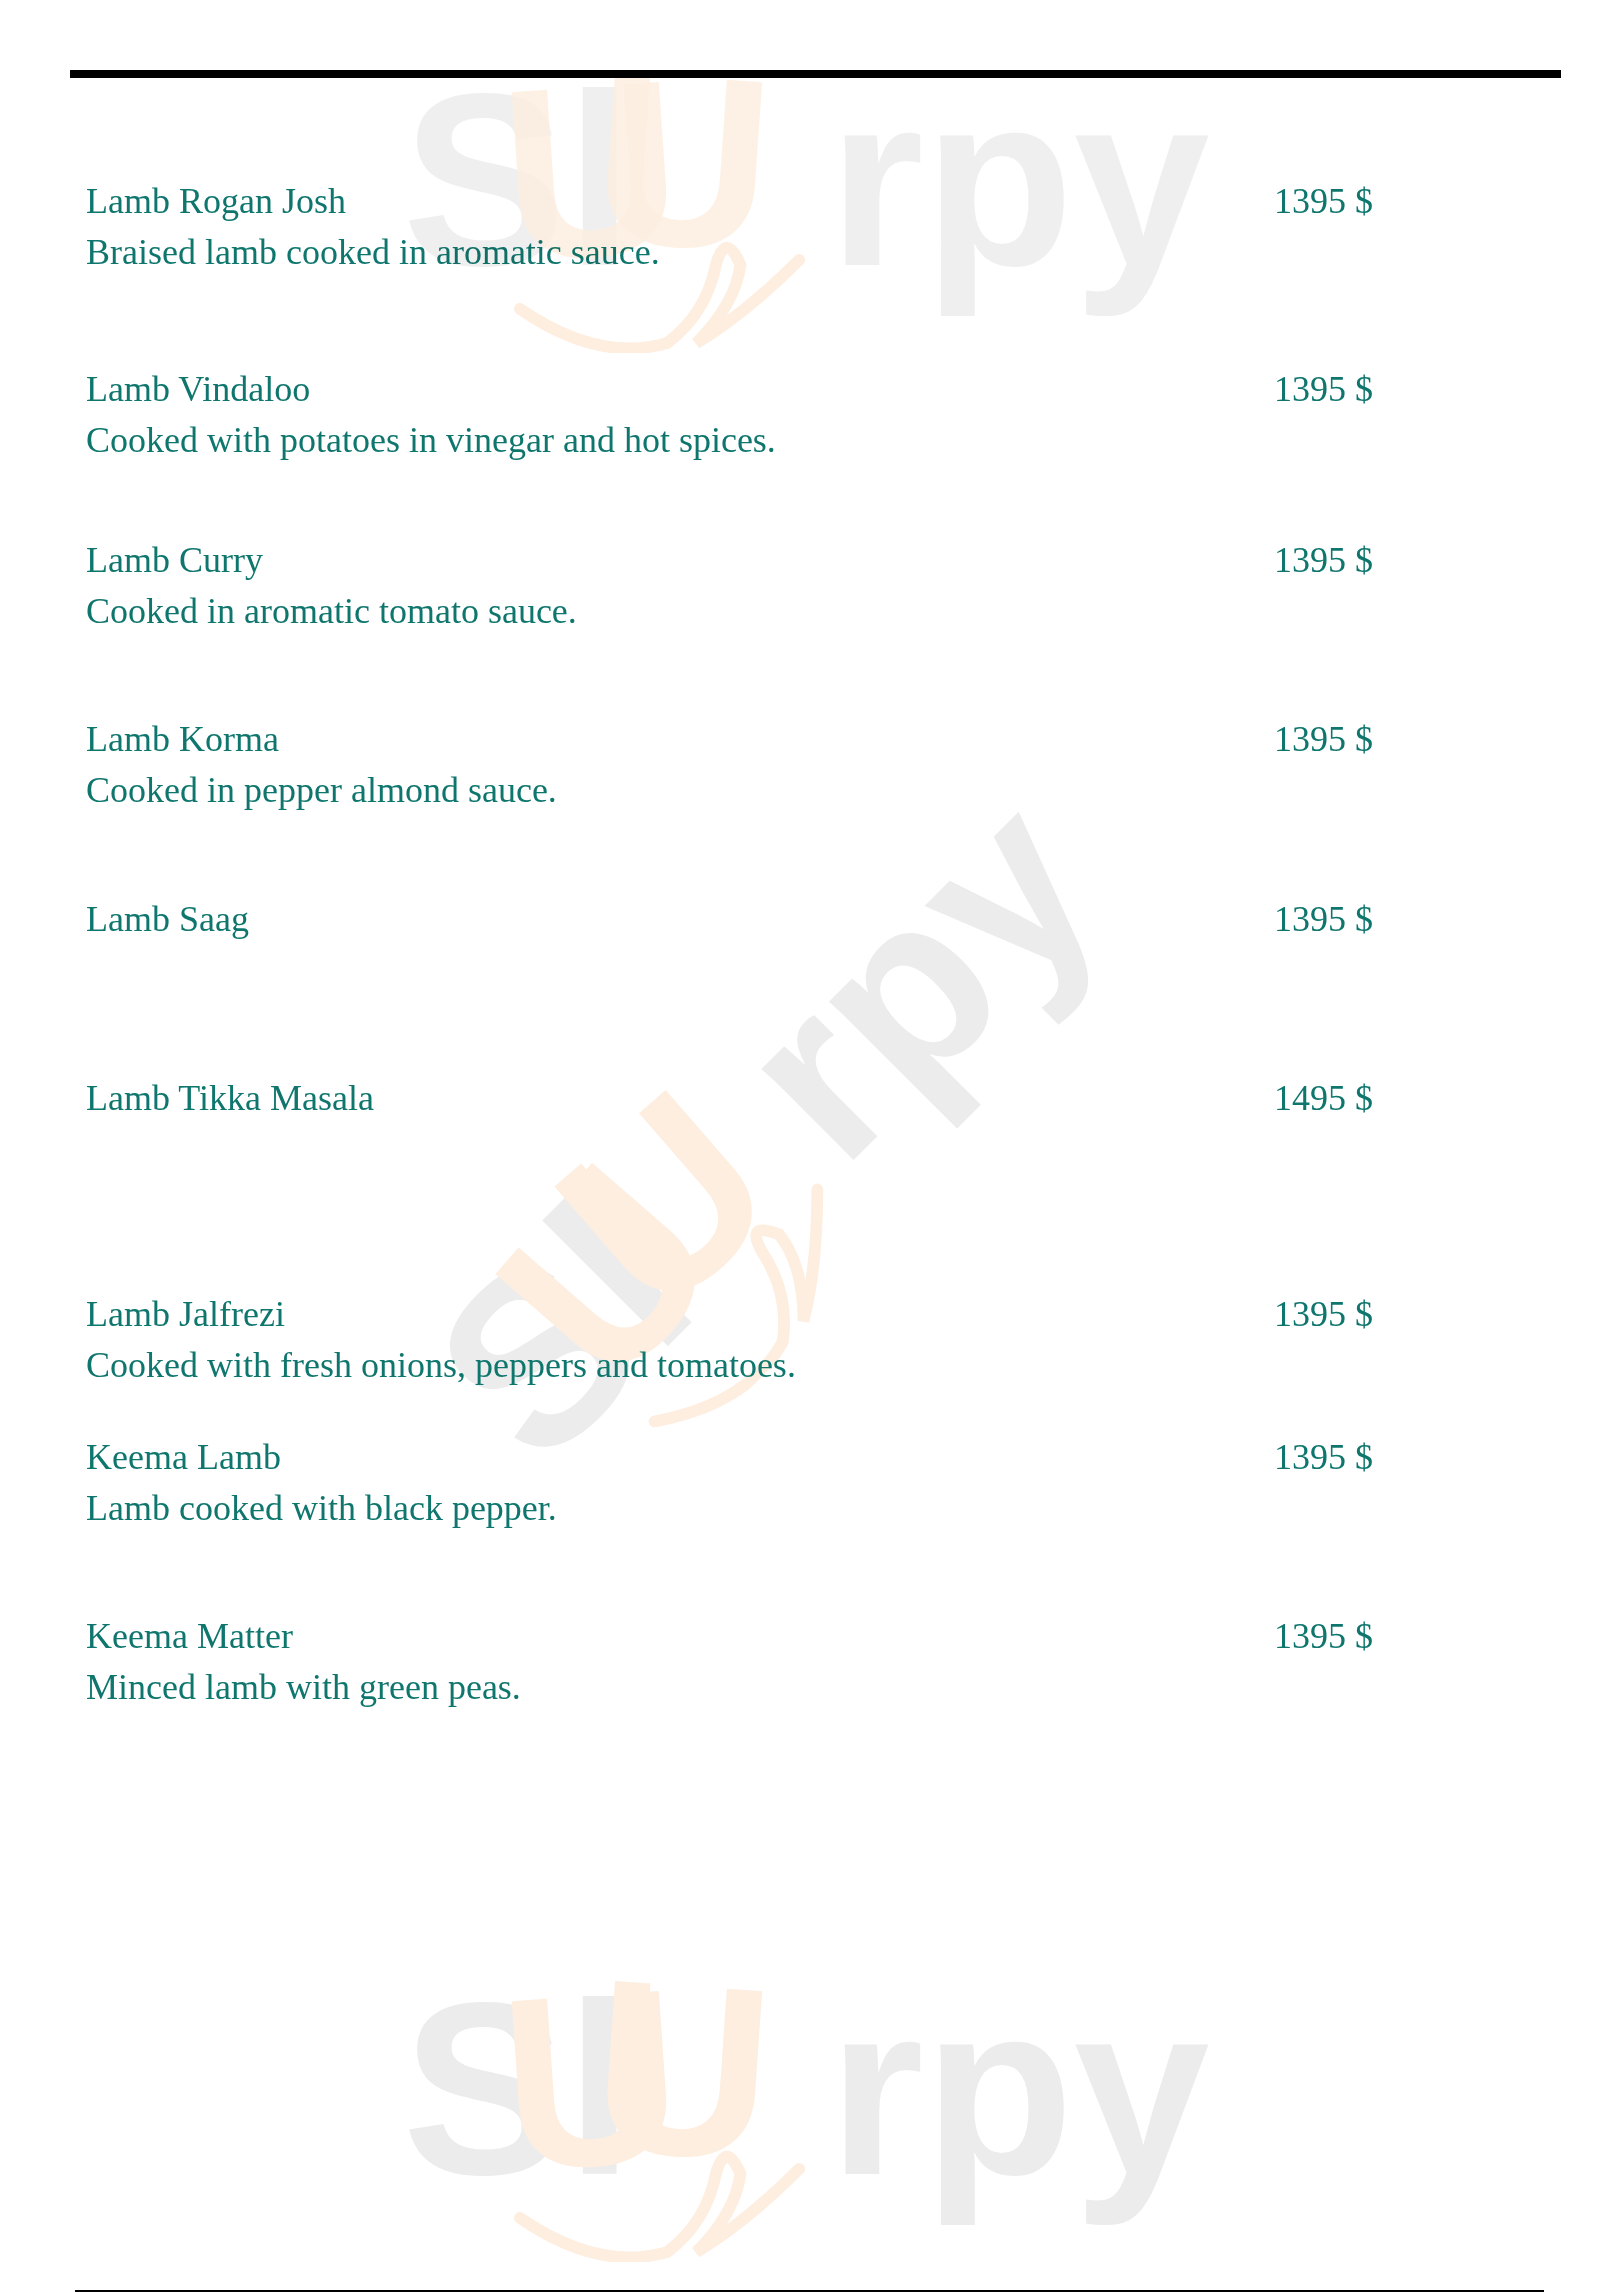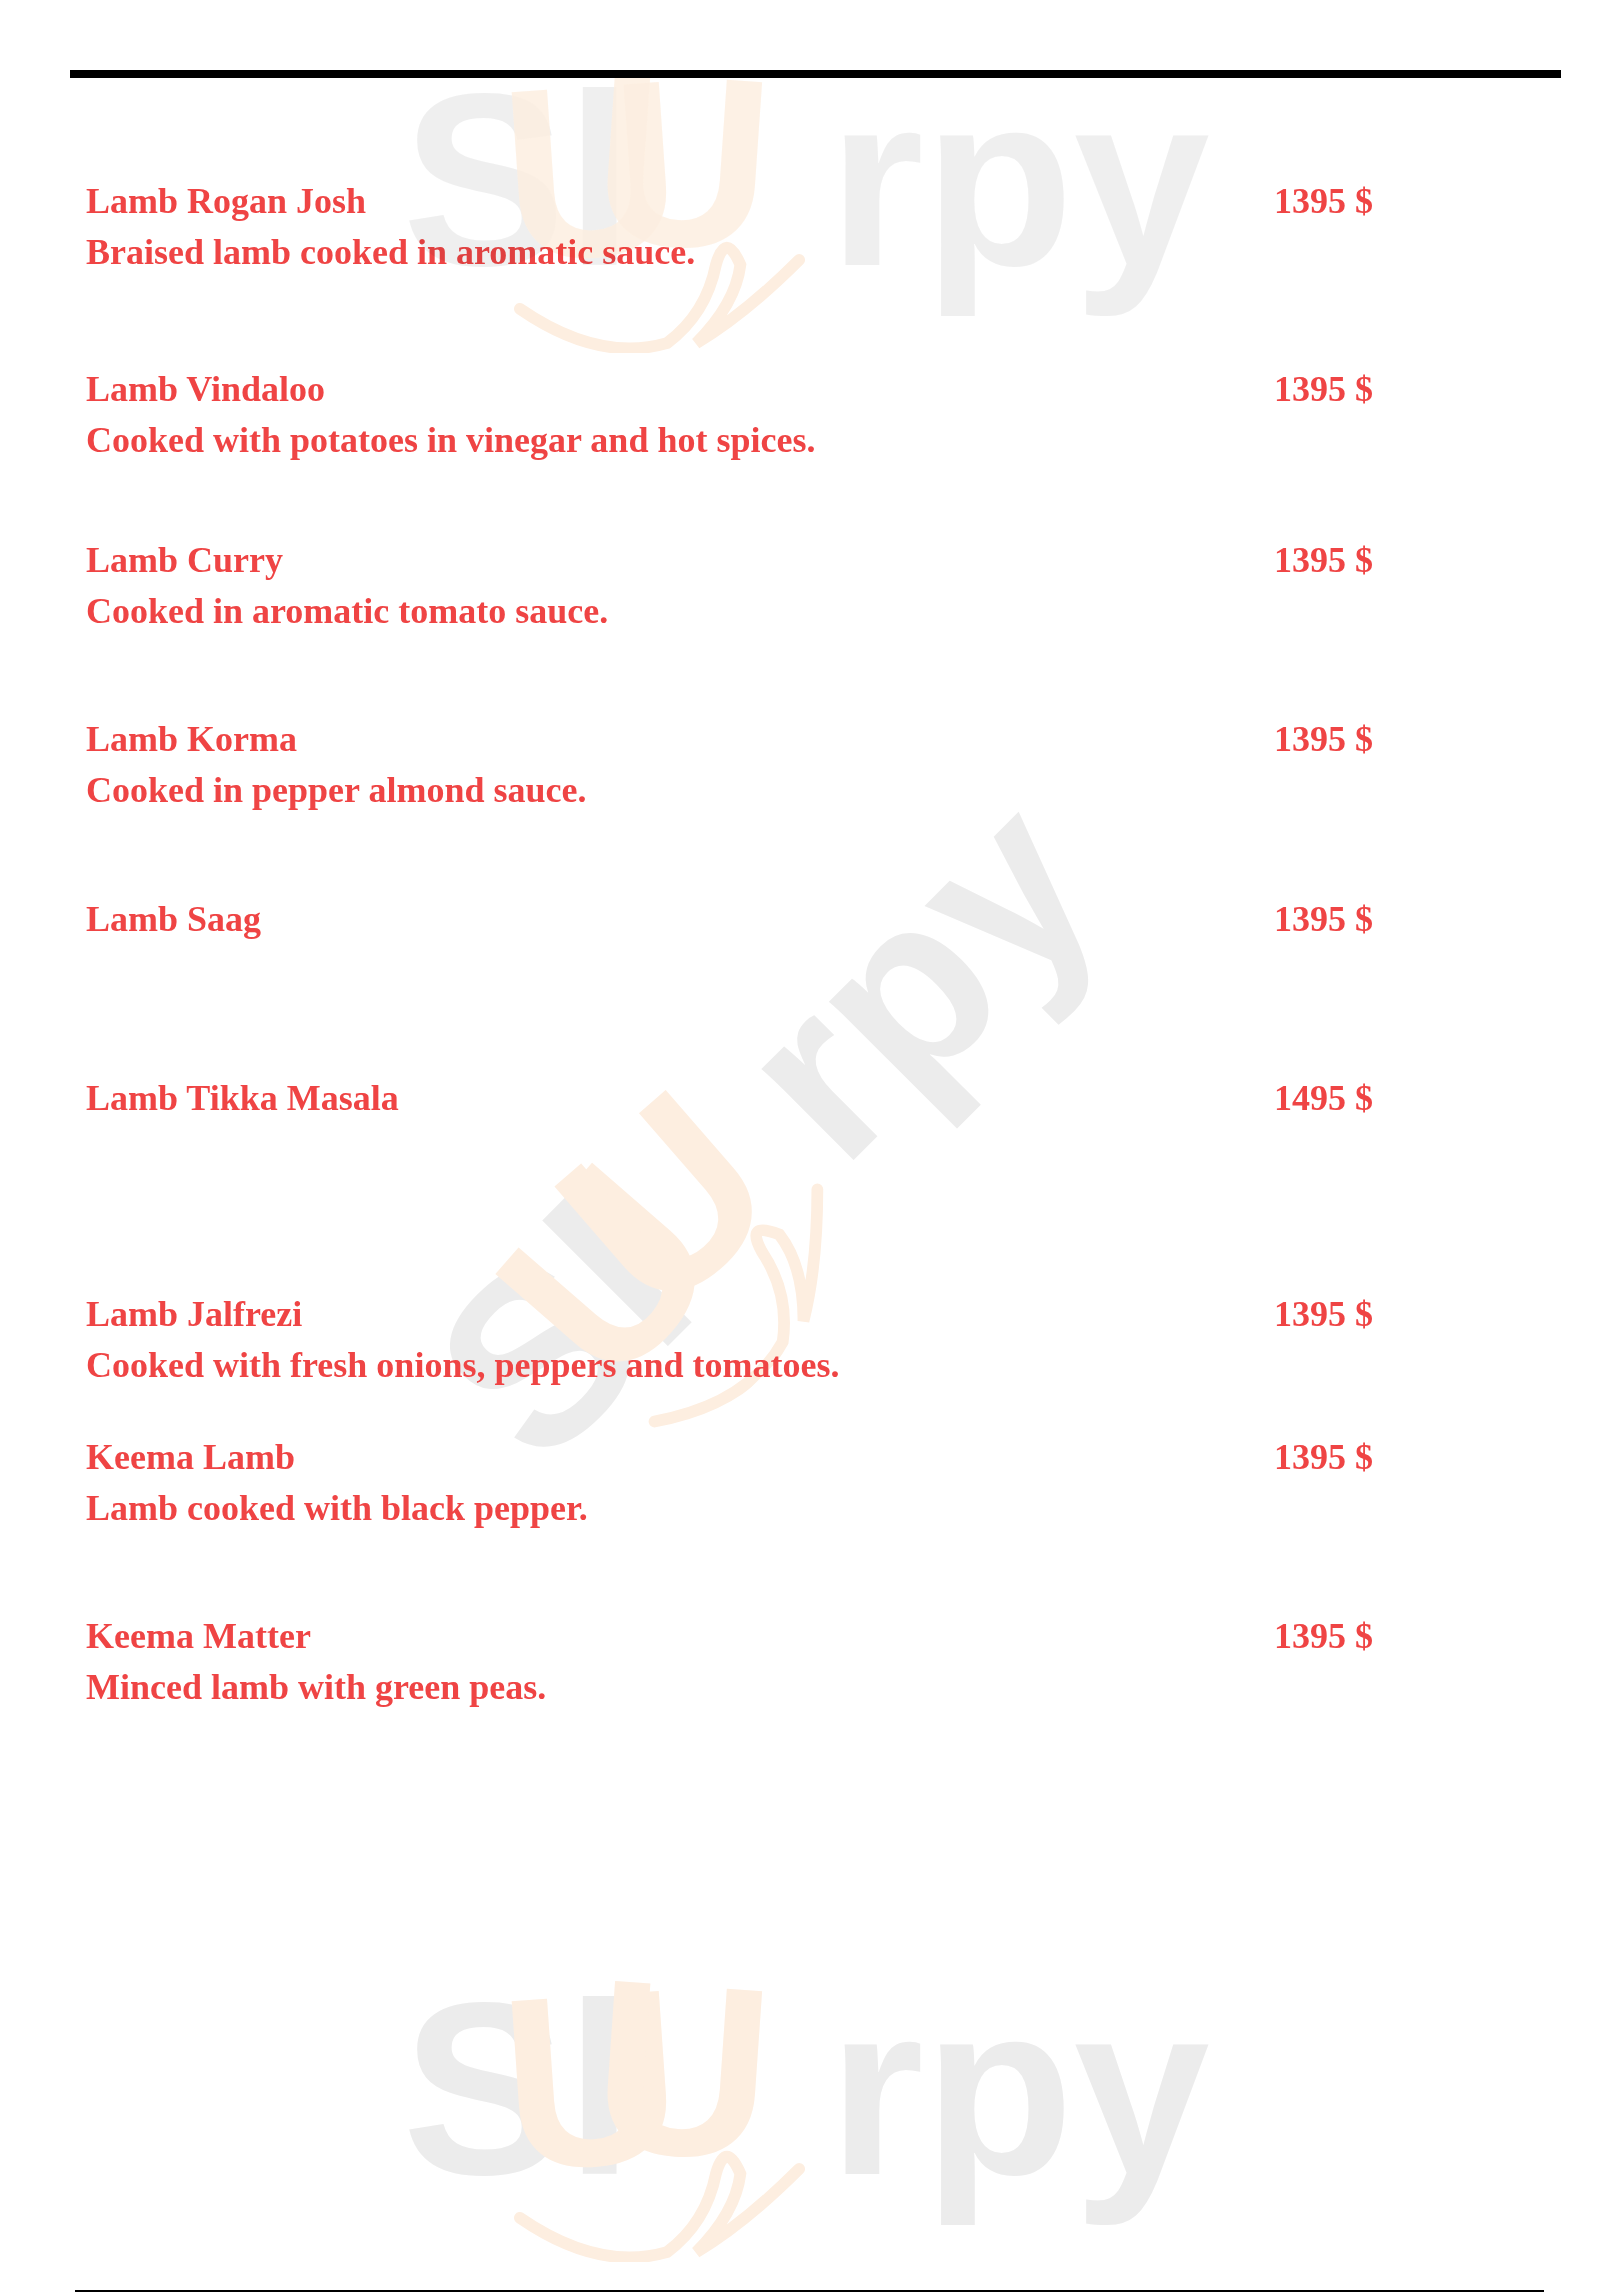--- a/index.html
+++ b/index.html
@@ -21,21 +21,21 @@
     .watermark svg { width: 100%; height: 100%; display: block; }
     .wm-top { left: 402px; top: 59px; }
     .wm-bottom { left: 402px; top: 1968px; }
     .wm-mid { left: 372px; top: 980px; transform: rotate(-45deg); z-index: 0; }
     .wm-top, .wm-bottom { mix-blend-mode: multiply; }
 
     .menu { position: absolute; left: 0; top: 0; width: 1621px; z-index: 1; }
     .menu-item { position: absolute; left: 86px; width: 1372px; height: 108px; }
     .item-name, .item-desc, .item-price {
       position: absolute; font-family: "Liberation Serif", serif; font-size: 36px;
-      color: #ef4444; white-space: nowrap; line-height: 43px; font-weight: bold;
+      color: #0f766e; white-space: nowrap; line-height: 43px;
     }
     .item-name { left: 0; top: 0; }
     .item-desc { left: 0; top: 51px; }
     .item-price { left: 1188px; top: 0; }
   </style>
 </head>
 <body>
 
 <div class="page">
 

